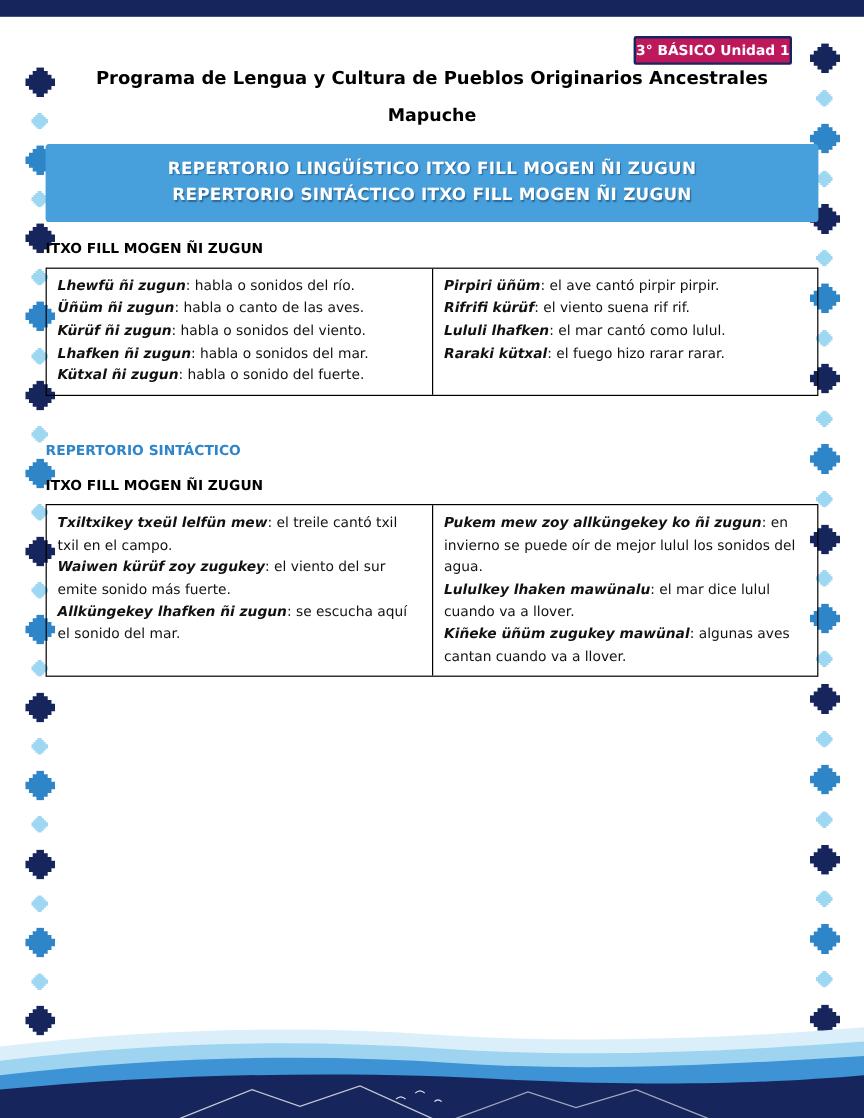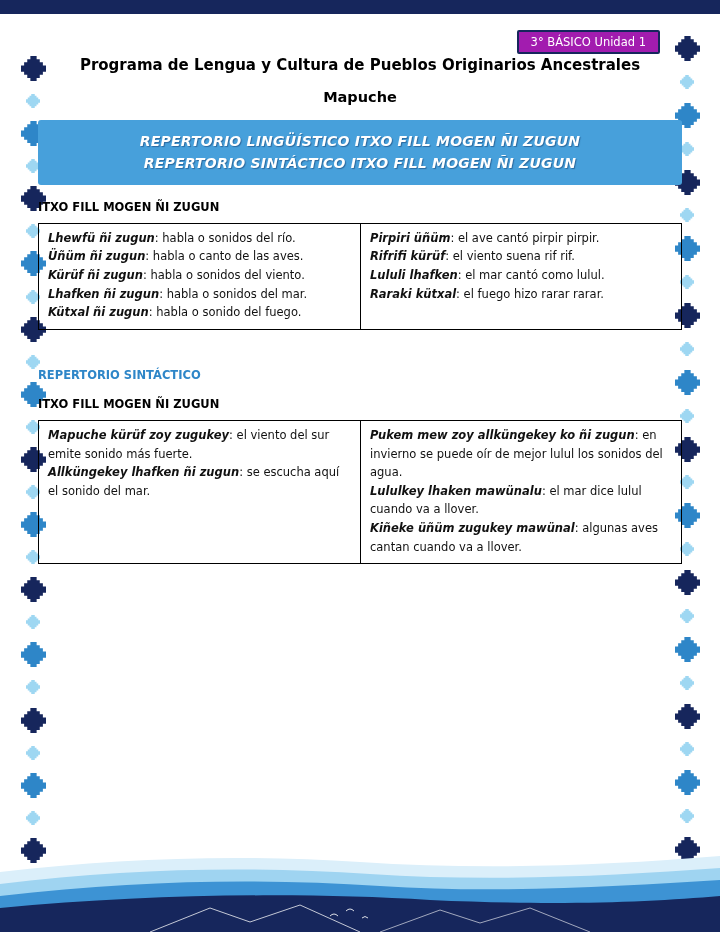--- a/index.html
+++ b/index.html
@@ -6,43 +6,43 @@
   html,body { width:720px; height:932px; }
   body {
     font-family:"DejaVu Sans", sans-serif;
     background:#ffffff;
     position:relative;
     overflow:hidden;
   }
   .top-bar { position:absolute; top:0; left:0; right:0; height:14px; background:#16265c; }
   .badge {
     position:absolute; top:30px; right:60px;
-    background:#a21caf; border:2px solid #16265c;
-    color:#fff; font-size:11.5px; font-weight:normal;
-    padding:3px 12px; border-radius:2px; white-space:nowrap;
+    background:#be185d; border:2px solid #16265c;
+    color:#fff; font-size:11.5px; font-weight:bold;
+    padding:3px 0; border-radius:2px; white-space:nowrap;
   }
   .border-strip {
     position:absolute; top:56px; bottom:42px; width:34px;
     display:flex; flex-direction:column;
     justify-content:space-between; align-items:center;
   }
   .border-strip.left { left:16px; }
   .border-strip.right { right:16px; top:36px; }
   .motif { width:25px; height:25px; flex:0 0 auto; }
   .motif.small { width:14px; height:14px; }
   main { position:relative; margin:0 38px; padding-top:56px; }
   .program-title { text-align:center; font-weight:bold; font-size:15px; color:#000; }
   .culture-title { text-align:center; font-weight:bold; font-size:14.5px; margin-top:15px; }
   .banner {
     margin-top:15px; background:#47a0db; border-radius:3px;
     padding:10px 8px; text-align:center;
   }
   .banner p {
     color:#ffffff; font-weight:bold; font-size:14px; line-height:1.6;
-    letter-spacing:.2px; text-shadow:1px 1px 1px rgba(20,60,110,.55);font-style:italic;
+    letter-spacing:.2px; text-shadow:1px 1px 1px rgba(20,60,110,.55);
   }
   .section-heading { color:#2e86c8; font-weight:bold; font-size:11.5px; margin-top:38px; }
   .section-subheading { color:#000; font-weight:bold; font-size:11.5px; margin-top:15px; }
   .rep-table { display:flex; border:1.5px solid #000; margin-top:9px; }
   .col { width:50%; padding:5px 9px 7px 9px; font-size:11.5px; line-height:1.62; color:#111; }
   .col + .col { border-left:1.5px solid #000; }
   .entry b { font-weight:bold;font-style:italic; }
   .footer-art { position:absolute; left:0; bottom:0; width:720px; height:84px; display:block; }
   .hidden-defs { position:absolute; width:0; height:0; overflow:hidden; }
 </style>
@@ -231,37 +231,38 @@
   </div>
 
   <section>
     <h4 class="section-subheading">ITXO FILL MOGEN ÑI ZUGUN</h4>
     <div class="rep-table">
       <div class="col">
         <p class="entry"><b>Lhewfü ñi zugun</b><span>: habla o sonidos del río.</span></p>
         <p class="entry"><b>Üñüm ñi zugun</b><span>: habla o canto de las aves.</span></p>
         <p class="entry"><b>Kürüf ñi zugun</b><span>: habla o sonidos del viento.</span></p>
         <p class="entry"><b>Lhafken ñi zugun</b><span>: habla o sonidos del mar.</span></p>
-        <p class="entry"><b>Kütxal ñi zugun</b><span>: habla o sonido del fuego.</span></p>
+        <p class="entry"><b>Kütxal ñi zugun</b><span>: habla o sonido del fuerte.</span></p>
       </div>
       <div class="col">
         <p class="entry"><b>Pirpiri üñüm</b><span>: el ave cantó pirpir pirpir.</span></p>
         <p class="entry"><b>Rifrifi kürüf</b><span>: el viento suena rif rif.</span></p>
         <p class="entry"><b>Lululi lhafken</b><span>: el mar cantó como lulul.</span></p>
         <p class="entry"><b>Raraki kütxal</b><span>: el fuego hizo rarar rarar.</span></p>
       </div>
     </div>
   </section>
 
   <section>
     <h3 class="section-heading">REPERTORIO SINTÁCTICO</h3>
     <h4 class="section-subheading">ITXO FILL MOGEN ÑI ZUGUN</h4>
     <div class="rep-table">
       <div class="col">
-        <p class="entry"><b>Mapuche kürüf zoy zugukey</b><span>: el viento del sur emite sonido más fuerte.</span></p>
+        <p class="entry"><b>Txiltxikey txeül lelfün mew</b><span>: el treile cantó txil txil en el campo.</span></p>
+        <p class="entry"><b>Waiwen kürüf zoy zugukey</b><span>: el viento del sur emite sonido más fuerte.</span></p>
         <p class="entry"><b>Allküngekey lhafken ñi zugun</b><span>: se escucha aquí el sonido del mar.</span></p>
       </div>
       <div class="col">
         <p class="entry"><b>Pukem mew zoy allküngekey ko ñi zugun</b><span>: en invierno se puede oír de mejor lulul los sonidos del agua.</span></p>
         <p class="entry"><b>Lululkey lhaken mawünalu</b><span>: el mar dice lulul cuando va a llover.</span></p>
         <p class="entry"><b>Kiñeke üñüm zugukey mawünal</b><span>: algunas aves cantan cuando va a llover.</span></p>
       </div>
     </div>
   </section>
 

